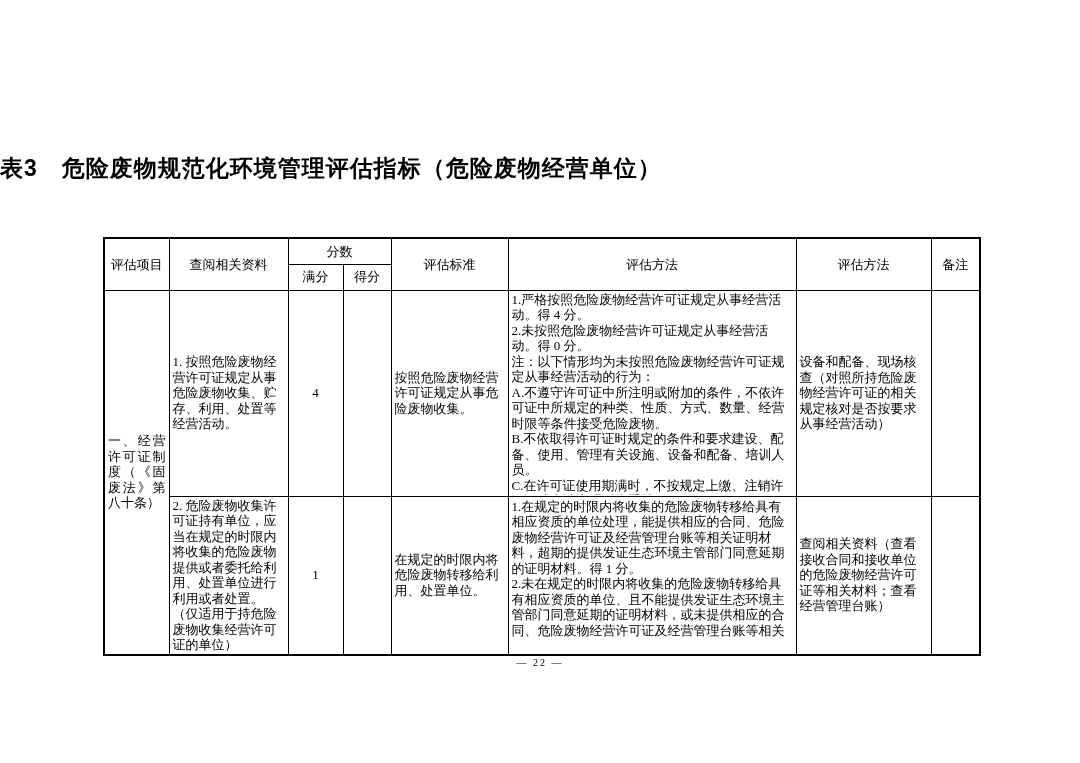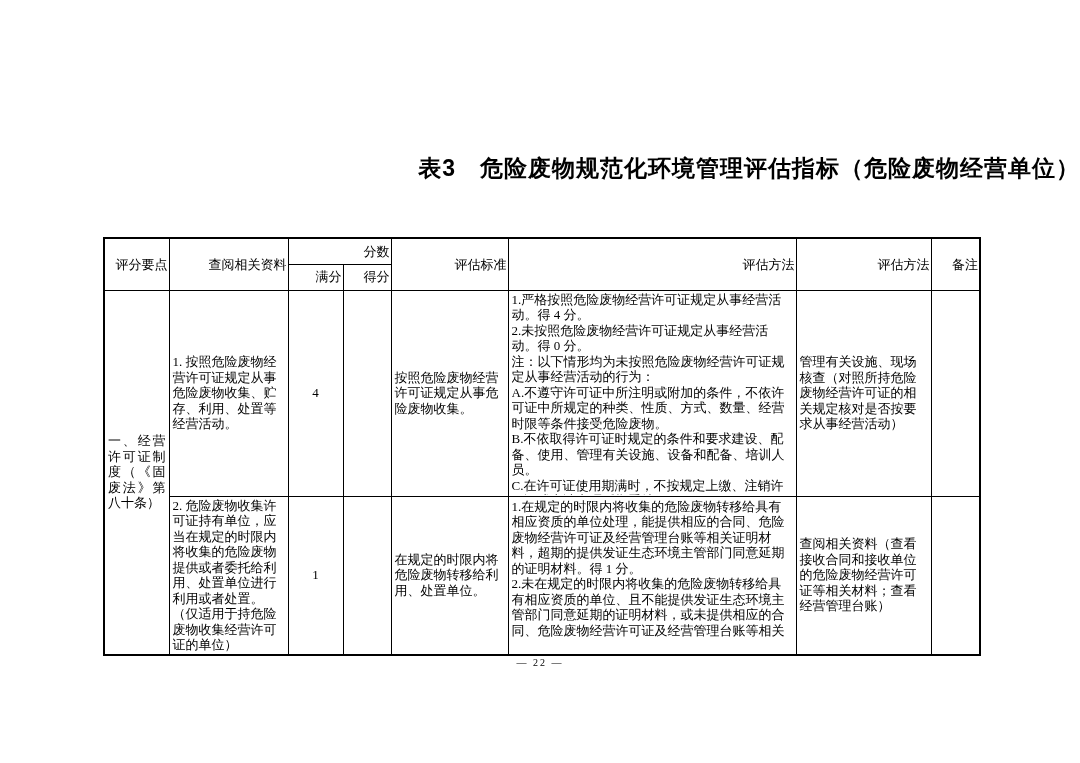--- a/index.html
+++ b/index.html
@@ -9,46 +9,45 @@
     background: #ffffff;
     color: #000;
     font-family: "Liberation Serif", "DejaVu Serif", serif;
     position: relative;
     overflow: hidden;
   }
   .doc-title {
     position: absolute;
     top: 153px; left: 0; width: 100%;
     margin: 0;
-    text-align: right;
+    text-align: left;
     font-family: "Liberation Sans", "DejaVu Sans", sans-serif;
     font-weight: bold;
     font-size: 23px;
     letter-spacing: 1px;
-    padding-left: 20px;
   }
   table.eval-table {
     position: absolute;
     left: 103px; top: 237px;
     width: 876px;
     border-collapse: collapse;
     table-layout: fixed;
     border: 2px solid #000;
   }
   .eval-table th, .eval-table td {
     border: 1px solid #000;
     font-weight: normal;
     font-size: 13px;
     line-height: 15.5px;
     padding: 1px 3px;
     vertical-align: middle;
     overflow: hidden;
     word-break: break-all;
   }
-  .eval-table th { text-align: right; padding: 0 1px; }
+  .eval-table th { text-align: center; padding: 0 1px; }
   .eval-table thead tr { height: 26px; }
   tr.data-row-1 { height: 206px; }
   tr.data-row-2 { height: 158px; }
   .cell-center { text-align: center; }
   .cell-top { vertical-align: top; margin-top: 40px; }
   .pre { white-space: pre-line; }
   .cat-cell {
     text-align: justify;
     text-justify: inter-character;
     padding: 1px 4px;
@@ -76,21 +75,21 @@
       <col style="width:119px">
       <col style="width:55px">
       <col style="width:48px">
       <col style="width:117px">
       <col style="width:288px">
       <col style="width:135px">
       <col style="width:49px">
     </colgroup>
     <thead>
       <tr>
-        <th rowspan="2">评分要点</th>
+        <th rowspan="2">评估项目</th>
         <th rowspan="2">查阅相关资料</th>
         <th colspan="2">分数</th>
         <th rowspan="2">评估标准</th>
         <th rowspan="2">评估方法</th>
         <th rowspan="2">评估方法</th>
         <th rowspan="2">备注</th>
       </tr>
       <tr>
         <th>满分</th>
         <th>得分</th>
@@ -104,21 +103,21 @@
         <td class="cell-center"></td>
         <td>按照危险废物经营许可证规定从事危险废物收集。</td>
         <td class="cell-top">
           <div class="pre clip-r1">1.严格按照危险废物经营许可证规定从事经营活动。得 4 分。
 2.未按照危险废物经营许可证规定从事经营活动。得 0 分。
 注：以下情形均为未按照危险废物经营许可证规定从事经营活动的行为：
 A.不遵守许可证中所注明或附加的条件，不依许可证中所规定的种类、性质、方式、数量、经营时限等条件接受危险废物。
 B.不依取得许可证时规定的条件和要求建设、配备、使用、管理有关设施、设备和配备、培训人员。
 C.在许可证使用期满时，不按规定上缴、注销许可证或申请办理延期手续。</div>
         </td>
-        <td>管理有关设施、现场核查（对照所持危险废物经营许可证的相关规定核对是否按要求从事经营活动）</td>
+        <td>设备和配备、现场核查（对照所持危险废物经营许可证的相关规定核对是否按要求从事经营活动）</td>
         <td></td>
       </tr>
       <tr class="data-row-2">
         <td>2. 危险废物收集许可证持有单位，应当在规定的时限内将收集的危险废物提供或者委托给利用、处置单位进行利用或者处置。（仅适用于持危险废物收集经营许可证的单位）</td>
         <td class="cell-center">1</td>
         <td class="cell-center"></td>
         <td>在规定的时限内将危险废物转移给利用、处置单位。</td>
         <td class="cell-top">
           <div class="pre clip-r2">1.在规定的时限内将收集的危险废物转移给具有相应资质的单位处理，能提供相应的合同、危险废物经营许可证及经营管理台账等相关证明材料，超期的提供发证生态环境主管部门同意延期的证明材料。得 1 分。
 2.未在规定的时限内将收集的危险废物转移给具有相应资质的单位、且不能提供发证生态环境主管部门同意延期的证明材料，或未提供相应的合同、危险废物经营许可证及经营管理台账等相关</div>

